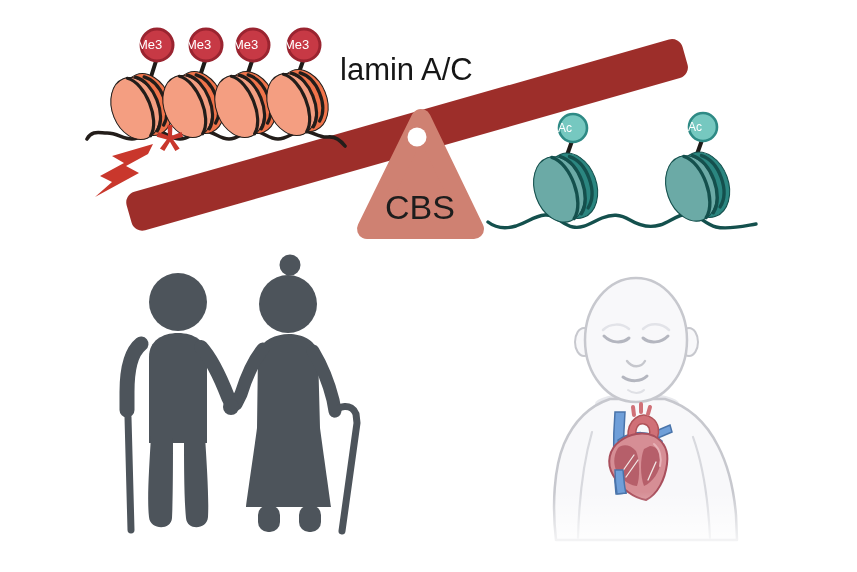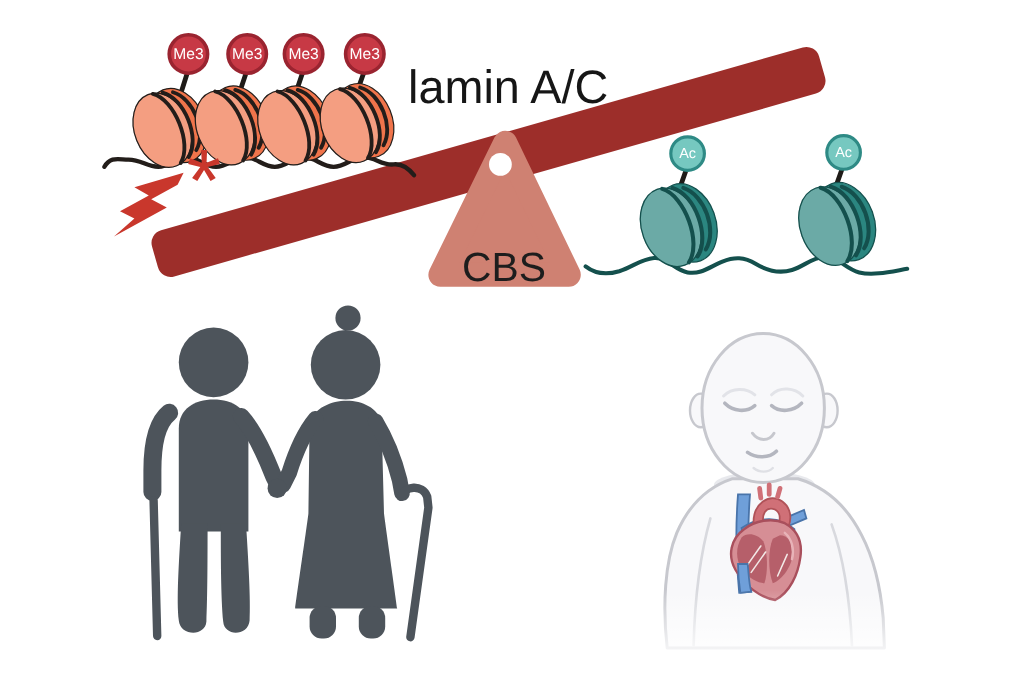--- a/index.html
+++ b/index.html
@@ -1,23 +1,23 @@
 <!DOCTYPE html>
 <html><head>
 <meta charset="utf-8">
 <style>
   html,body{margin:0;padding:0;background:#fff;}
   .stage{position:relative;width:857px;height:572px;background:#fff;overflow:hidden;
          font-family:"Liberation Sans",sans-serif;}
   .stage svg.art{position:absolute;left:0;top:0;}
   .label{position:absolute;color:#161616;line-height:1.05;white-space:nowrap;}
-  .lamin{left:340px;top:54px;font-size:39px;}
+  .lamin{left:340px;top:54px;font-size:31px;}
   .fulcrum-line{left:354px;width:132px;text-align:center;font-size:34px;color:#1d1d1d;}
-  .cth{top:155px;} .cbs{top:206px;}
-  .mark-label{position:absolute;color:#fff;text-align:center;line-height:16px;}
+  .cth{top:155px;} .cbs{top:190px;}
+  .mark-label{position:absolute;color:#fff;text-align:left;line-height:16px;}
   .me3{width:40px;top:37px;font-size:13px;font-weight:500;}
   .ac{width:30px;font-size:12px;font-weight:500;}
   .me3.m0{left:137px}.me3.m1{left:186px}.me3.m2{left:233px}.me3.m3{left:284px}
   .ac.a0{left:558px;top:120px}.ac.a1{left:688px;top:119px}
   .stem{stroke:#1f1b18;stroke-width:4;stroke-linecap:round;}
   .limb{fill:none;stroke:currentColor;stroke-linecap:round;stroke-linejoin:round;}
   .wrap{fill:none;stroke-linecap:round;}
   .face-line{fill:none;stroke-linecap:round;}
 </style>
 </head>

